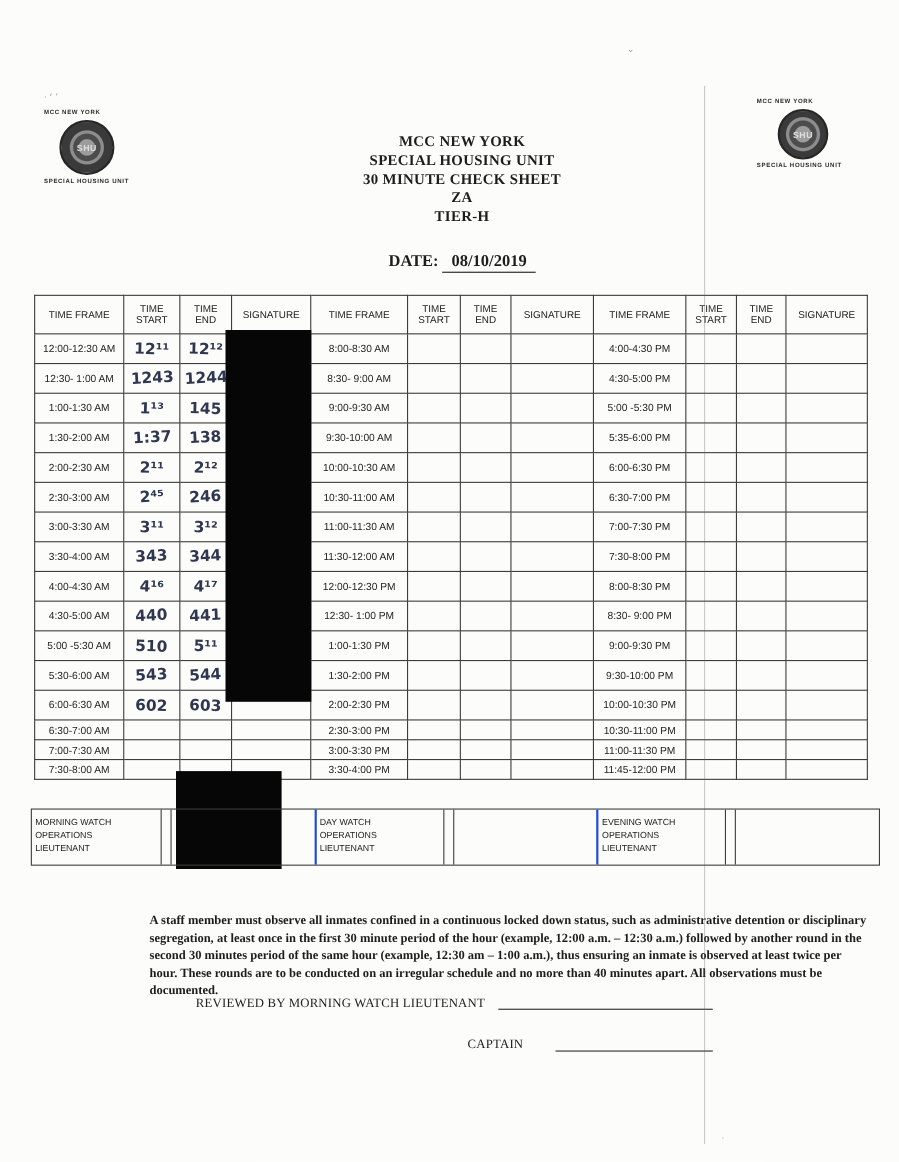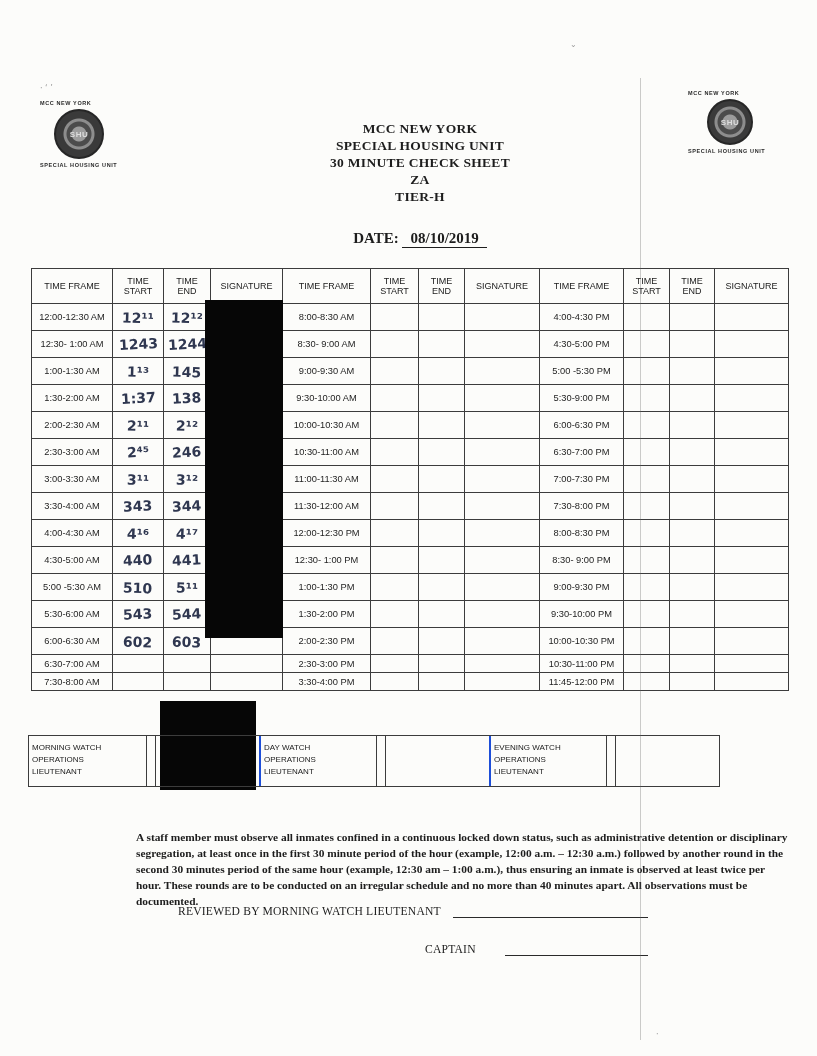--- a/index.html
+++ b/index.html
@@ -43,21 +43,21 @@
 
   
   .redaction{position:absolute;background:#060606;}
   .redaction-1{left:205px;top:300px;width:78px;height:338px;}
   .redaction-2{left:160px;top:701px;width:96px;height:89px;}
   .fold-line{position:absolute;left:640px;top:78px;width:1px;height:962px;
              background:rgba(95,95,95,.32);}
   .artifact{position:absolute;color:#9a9a9a;font-size:8px;font-family:"DejaVu Sans",sans-serif;}
 
   
-  .watch-strip{position:absolute;left:28px;top:735px;width:692px;height:52px;
+  .watch-strip{position:absolute;left:28px;top:735px;width:772px;height:52px;
                border:1px solid #3c3c3c;display:flex;box-sizing:border-box;}
   .watch-label{width:118px;border-right:1px solid #3c3c3c;box-sizing:border-box;
                font-family:"Liberation Sans",sans-serif;font-size:8px;line-height:1.5;
                padding:6px 3px 2px 3px;white-space:pre-line;color:#202020;}
   .watch-label.bordered-left{border-left:2px solid #1d4ed8;}
   .watch-gap{width:9px;border-right:1px solid #3c3c3c;box-sizing:border-box;}
   .watch-space{flex:1;}
 
   
   .notice{position:absolute;left:136px;top:806px;width:654px;font-weight:bold;
@@ -179,21 +179,21 @@
           </tr>
           <tr>
             <td class="time-frame-cell"><span>1:30-2:00 AM</span></td>
             <td class="time-start-cell"><span class="hw">1:37</span></td>
             <td class="time-end-cell"><span class="hw">138</span></td>
             <td class="signature-cell"></td>
             <td class="time-frame-cell"><span>9:30-10:00 AM</span></td>
             <td class="time-start-cell"></td>
             <td class="time-end-cell"></td>
             <td class="signature-cell"></td>
-            <td class="time-frame-cell"><span>5:30-9:00 PM</span></td>
+            <td class="time-frame-cell"><span>5:35-6:00 PM</span></td>
             <td class="time-start-cell"></td>
             <td class="time-end-cell"></td>
             <td class="signature-cell"></td>
           </tr>
           <tr>
             <td class="time-frame-cell"><span>2:00-2:30 AM</span></td>
             <td class="time-start-cell"><span class="hw">2¹¹</span></td>
             <td class="time-end-cell"><span class="hw">2¹²</span></td>
             <td class="signature-cell"></td>
             <td class="time-frame-cell"><span>10:00-10:30 AM</span></td>
@@ -320,20 +320,34 @@
           <tr class="short">
             <td class="time-frame-cell"><span>6:30-7:00 AM</span></td>
             <td class="time-start-cell"></td>
             <td class="time-end-cell"></td>
             <td class="signature-cell"></td>
             <td class="time-frame-cell"><span>2:30-3:00 PM</span></td>
             <td class="time-start-cell"></td>
             <td class="time-end-cell"></td>
             <td class="signature-cell"></td>
             <td class="time-frame-cell"><span>10:30-11:00 PM</span></td>
+            <td class="time-start-cell"></td>
+            <td class="time-end-cell"></td>
+            <td class="signature-cell"></td>
+          </tr>
+          <tr class="short">
+            <td class="time-frame-cell"><span>7:00-7:30 AM</span></td>
+            <td class="time-start-cell"></td>
+            <td class="time-end-cell"></td>
+            <td class="signature-cell"></td>
+            <td class="time-frame-cell"><span>3:00-3:30 PM</span></td>
+            <td class="time-start-cell"></td>
+            <td class="time-end-cell"></td>
+            <td class="signature-cell"></td>
+            <td class="time-frame-cell"><span>11:00-11:30 PM</span></td>
             <td class="time-start-cell"></td>
             <td class="time-end-cell"></td>
             <td class="signature-cell"></td>
           </tr>
           <tr class="short">
             <td class="time-frame-cell"><span>7:30-8:00 AM</span></td>
             <td class="time-start-cell"></td>
             <td class="time-end-cell"></td>
             <td class="signature-cell"></td>
             <td class="time-frame-cell"><span>3:30-4:00 PM</span></td>

